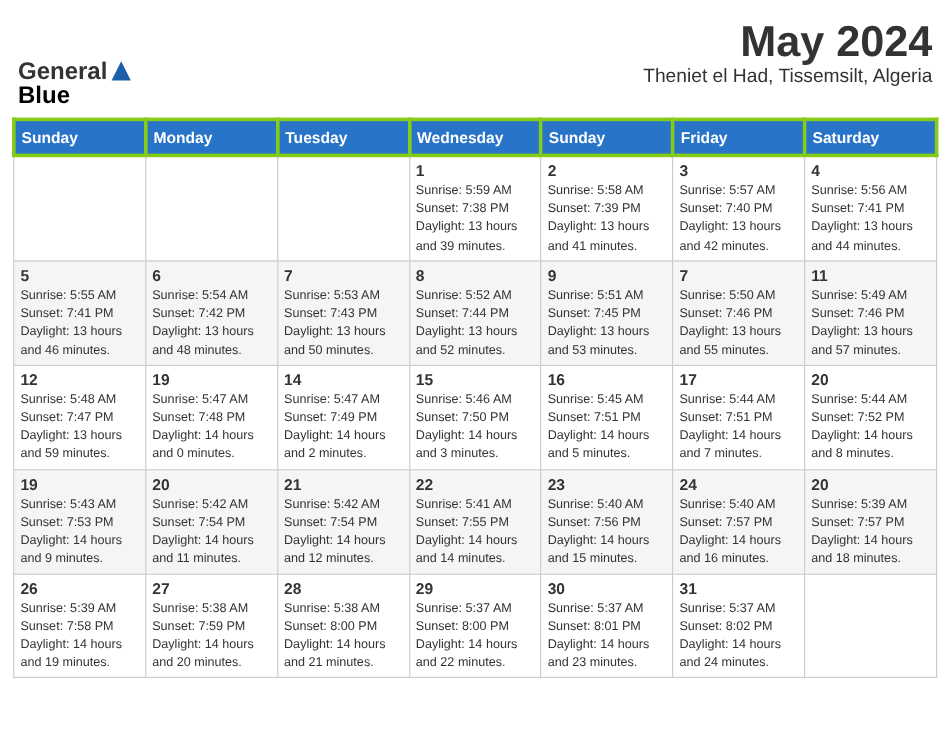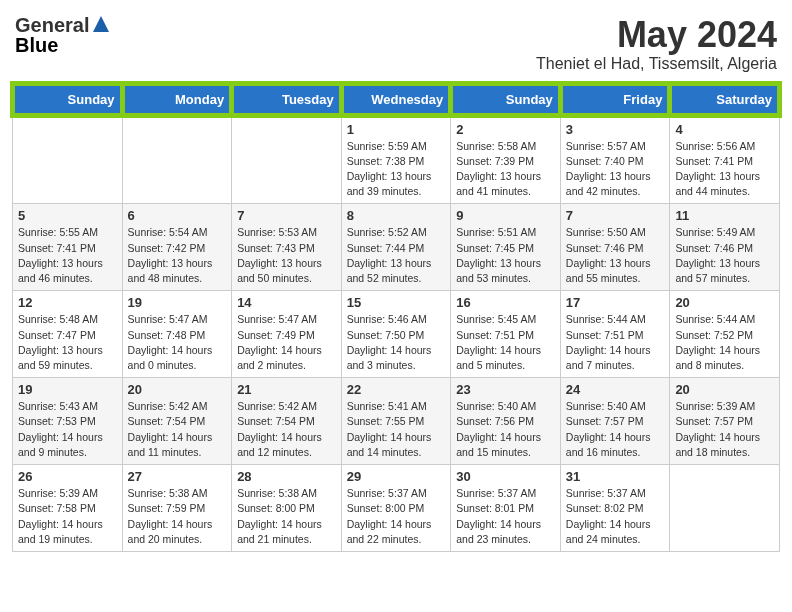--- a/index.html
+++ b/index.html
@@ -14,20 +14,21 @@
       display: flex;
       justify-content: space-between;
       align-items: flex-start;
       margin-bottom: 8px;
       padding: 5px 5px 0 5px;
     }
     .logo {
       display: flex;
       flex-direction: column;
       align-items: flex-start;
+      margin-top: 35px;
     }
     .logo-text-general {
       font-size: 20px;
       font-weight: bold;
       color: #333;
       line-height: 1;
     }
     .logo-text-blue {
       font-size: 20px;
       font-weight: bold;
@@ -53,25 +54,25 @@
       font-weight: normal;
     }
     .calendar-table {
       width: 100%;
       border-collapse: collapse;
       font-size: 11px;
     }
     .calendar-table th {
       background-color: #2874c8;
       color: #fff;
-      text-align: right;
+      text-align: left;
       padding: 6px 5px;
       font-size: 13px;
       font-weight: bold;
-      border: 5px solid #84cc16;
+      border: 3px solid #84cc16;
     }
     .calendar-table td {
       border: 1px solid #ccc;
       vertical-align: top;
       padding: 4px 5px;
       width: calc(100% / 7);
       min-height: 80px;
       background: #fff;
     }
     .calendar-table tr:nth-child(even) td {

